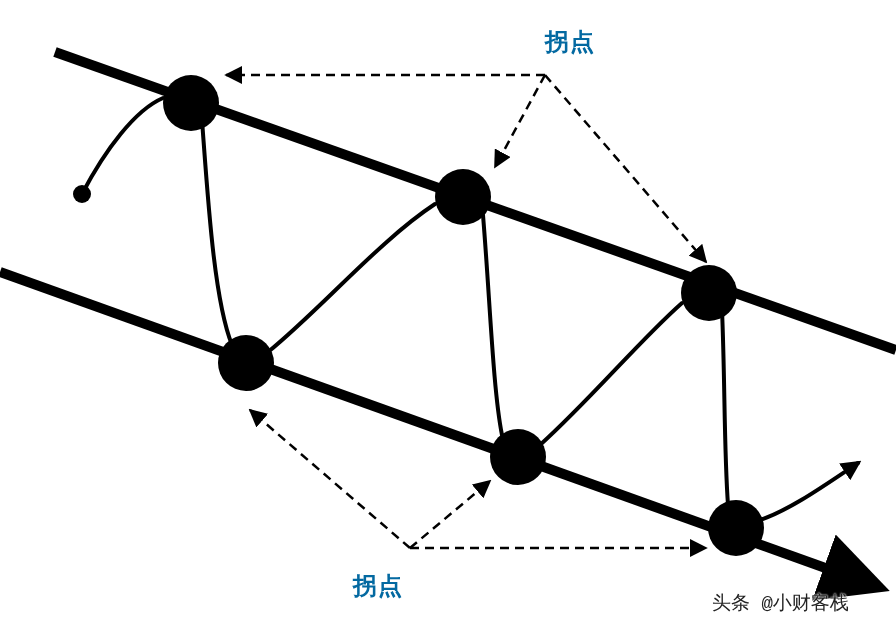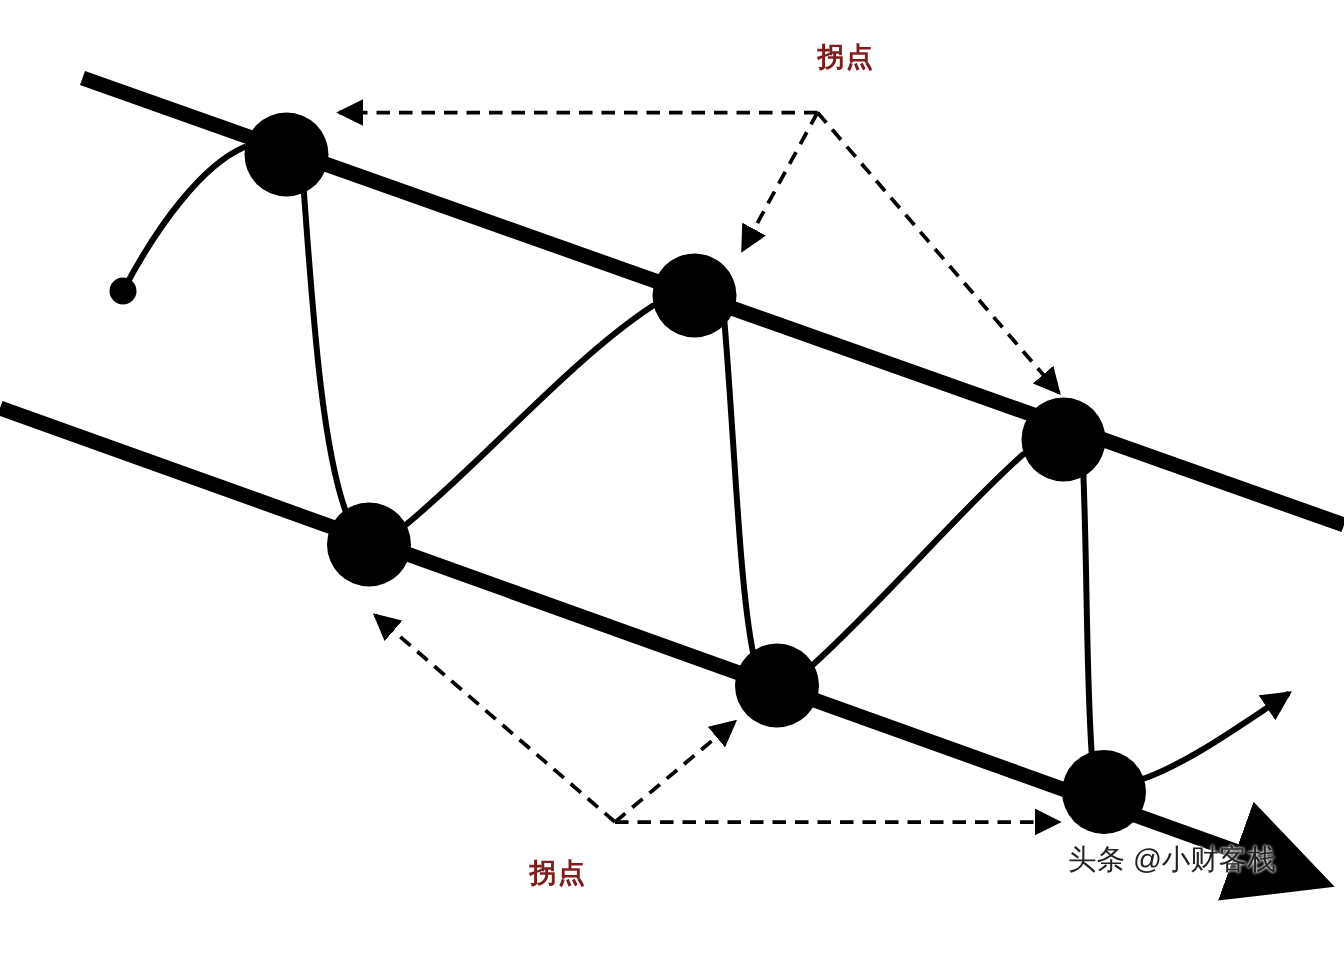--- a/index.html
+++ b/index.html
@@ -1,24 +1,24 @@
 <!DOCTYPE html>
 <html><head>
   <meta charset="utf-8">
   <style>
     html, body { margin: 0; padding: 0; background: #ffffff; }
     body { width: 896px; height: 636px; overflow: hidden; position: relative;
            font-family: "DejaVu Sans", sans-serif; }
     #diagram { position: absolute; left: 0; top: 0; width: 896px; height: 636px; }
     .label { position: absolute; font-family: "DejaVu Sans", sans-serif; font-weight: bold;
-             font-size: 18px; color: #7f1d1d; letter-spacing: 1px; line-height: 1; }
+             font-size: 24px; color: #0369a1; letter-spacing: 1px; line-height: 1; }
     #label-top { left: 545px; top: 30px; }
     #label-bottom { left: 353px; top: 574px; }
-    #watermark { position: absolute; left: 712px; top: 564px; font-size: 19px;
-                 color: #222; font-family: Liberation Sans, sans-serif; line-height: 1;
+    #watermark { position: absolute; left: 712px; top: 595px; font-size: 19px;
+                 color: #222; font-family: Liberation Mono, monospace; line-height: 1;
                  text-shadow: 0 0 2px #fff, 0 0 2px #fff; }
   </style>
 </head>
 <body>
 
 <svg id="diagram" viewBox="0 0 896 636" xmlns="http://www.w3.org/2000/svg">
   <defs>
     <marker id="dash-arrow" markerWidth="10" markerHeight="10" refX="8" refY="5" orient="auto" markerUnits="userSpaceOnUse">
       <path d="M0,0 L10,5 L0,10 Z" fill="#000"></path>
     </marker>

